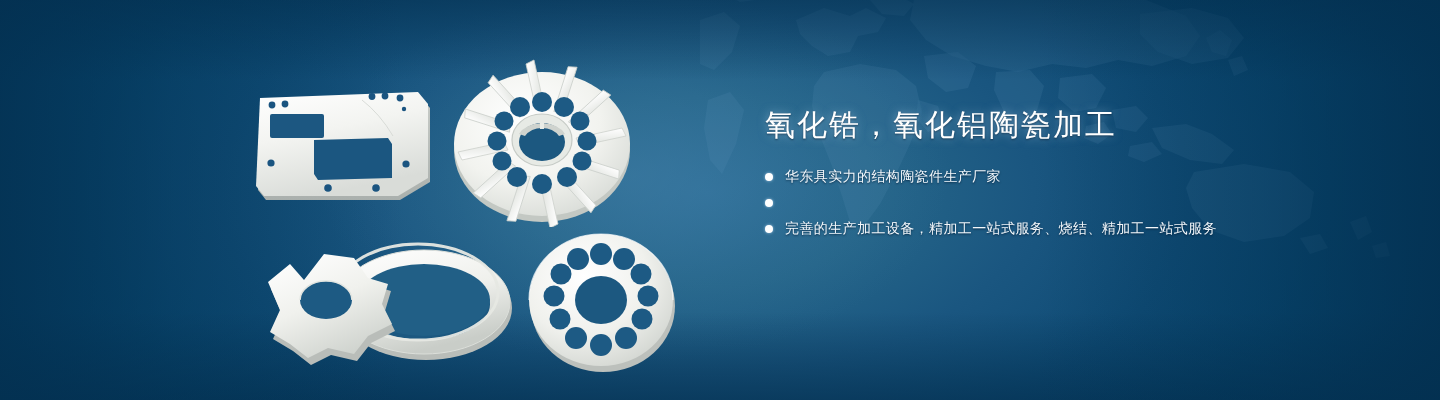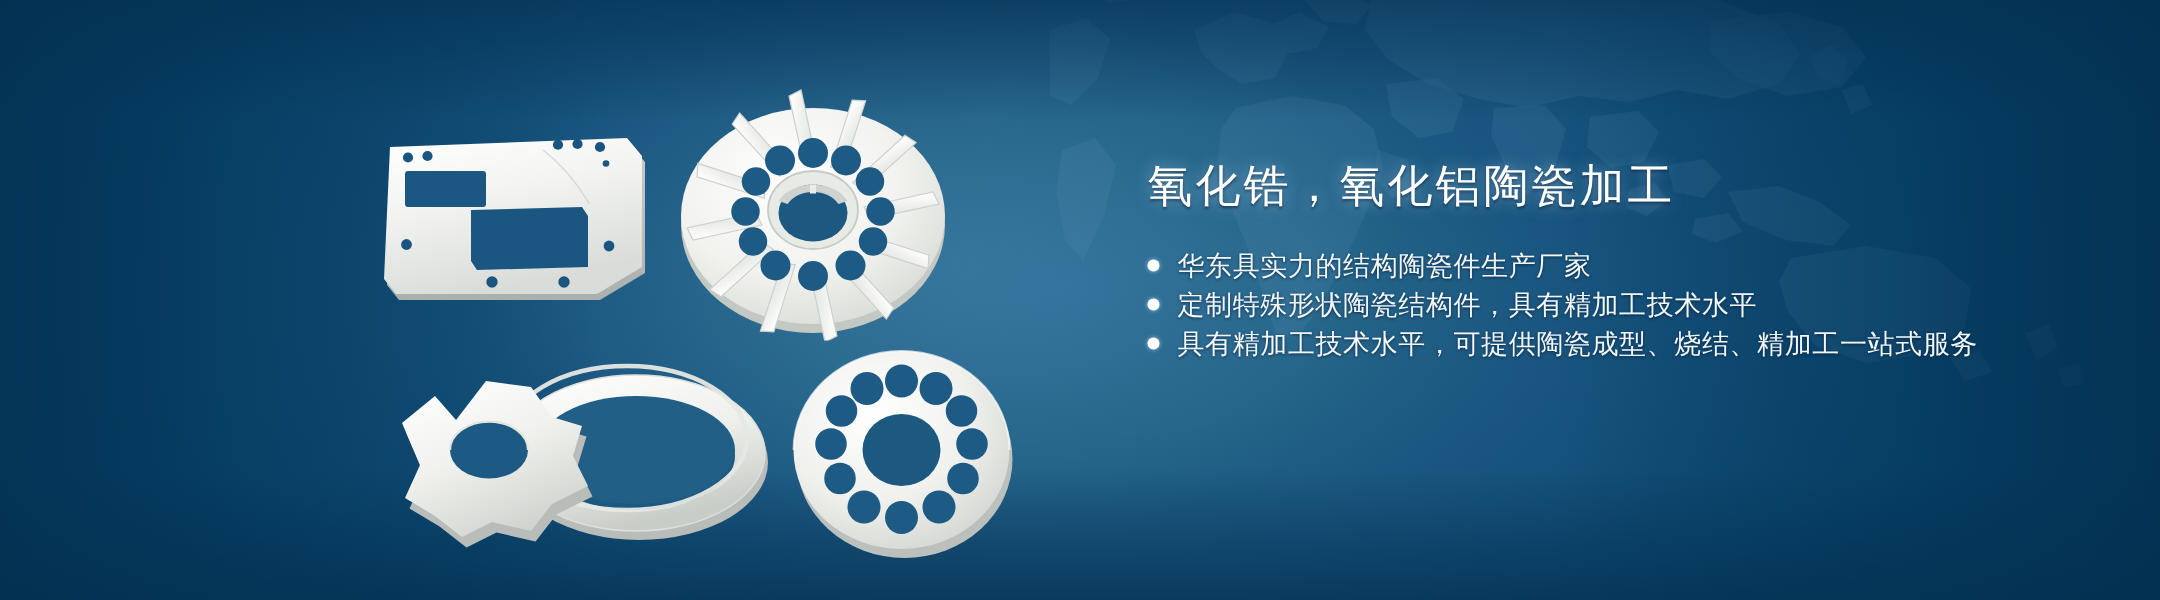--- a/index.html
+++ b/index.html
@@ -58,21 +58,21 @@
   }
   .dot{
     width:8px;height:8px;border-radius:50%;
     background:#ffffff;
     flex:0 0 8px;
     margin-right:12px;
     box-shadow:0 0 3px rgba(200,230,255,.7);
   }
   .bullet-text{
     color:#f2f7fb;
-    font-size:18px;
+    font-size:14px;
     letter-spacing:.4px;
     white-space:nowrap;
     text-shadow:0 1px 2px rgba(0,25,50,.75);
   }
   
   .products{position:absolute;left:0;top:0;width:760px;height:400px;}
   .part{position:absolute;}
   .part svg{display:block;width:100%;height:100%;}
   #part-plate{left:252px;top:78px;width:186px;height:128px;}
   #part-impeller{left:447px;top:52px;width:190px;height:175px;}
@@ -330,24 +330,23 @@
     <div class="bullets">
 
       <div class="bullet-row">
         <span class="dot"></span>
         <span class="bullet-text">华东具实力的结构陶瓷件生产厂家</span>
       </div>
 
 
       <div class="bullet-row">
         <span class="dot"></span>
-        <span class="bullet-text">定制特殊形状陶瓷结构件，具有精加工技术水平</span>
       </div>
 
       <div class="bullet-row">
         <span class="dot"></span>
-        <span class="bullet-text">具有精加工技术水平，可提供陶瓷成型、烧结、精加工一站式服务</span>
+        <span class="bullet-text">完善的生产加工设备，精加工一站式服务、烧结、精加工一站式服务</span>
       </div>
 
     </div>
   </div>
 
 </div>
 
 </body></html>

